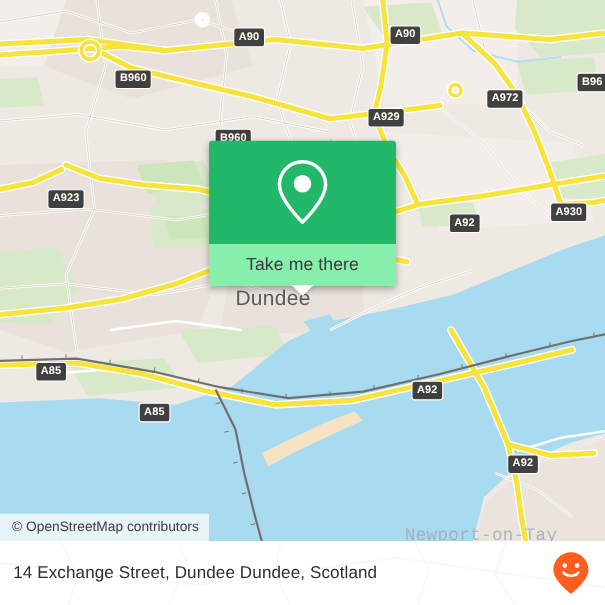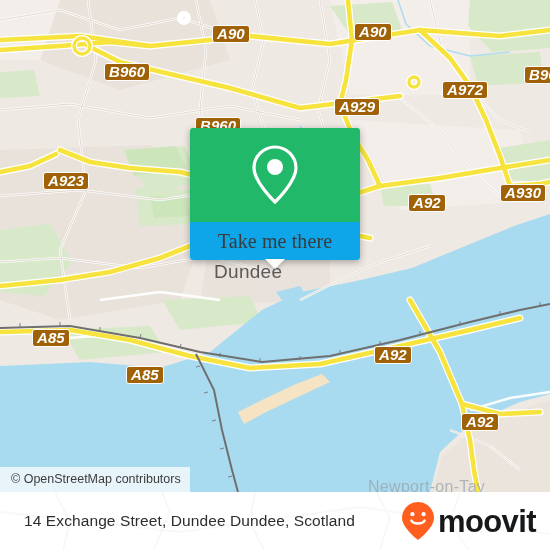--- a/index.html
+++ b/index.html
@@ -13,47 +13,47 @@
   
   .map{
     position:absolute;left:0;top:0;width:550px;height:492px;
     background:#efe9e4;overflow:hidden;
   }
   .map svg{position:absolute;left:0;top:0;}
 
   
   .shield{
     position:absolute;
-    background:#a16207;
+    background:#404040;
     border:1.5px solid #ffffff;
     border-radius:3px;
     color:#ffffff;
-    font-size:15px;
+    font-size:10px;
     font-weight:bold;
     line-height:13px;
     padding:1px 4px 2px 4px;
     letter-spacing:.1px;
     text-shadow:0 0 1px rgba(120,100,0,.35);
     white-space:nowrap;
     box-sizing:border-box;
-    font-style:italic;
   }
 
   .place{
     position:absolute;
     color:#5a5a5a;
     font-size:19px;
     letter-spacing:.3px;
     white-space:nowrap;
     text-align:right;
   }
   .place.faint{
     color:#9aa4ab;
     font-size:16px;
     opacity:.75;
+    font-family:Liberation Mono, monospace;
   }
 
   
   .attrib{
     position:absolute;left:0;top:467px;
     background:rgba(255,255,255,.72);
     color:#3c3c3c;
     font-size:12.5px;
     line-height:14px;
     padding:5px 9px 20px 11px;
@@ -68,49 +68,48 @@
     overflow:visible;
   }
   .callout-head{
     height:94px;
     background:#21b869;
     border-radius:3px 3px 0 0;
     display:flex;align-items:center;justify-content:center;
   }
   .callout-body{
     height:38px;
-    background:#0ea5e9;
+    background:#86efac;
     border-radius:0 0 3px 3px;
     display:flex;align-items:center;justify-content:center;
     color:#3b3b3b;
-    font-size:20px;
+    font-size:16px;
     letter-spacing:.1px;
     position:relative;
-    font-family:Liberation Serif, serif;
   }
   .callout-tail{
     position:absolute;left:50%;bottom:-9px;
     width:0;height:0;margin-left:-10px;
     border-left:10px solid transparent;
     border-right:10px solid transparent;
     border-top:10px solid #fbfbfb;
     filter:drop-shadow(0 2px 2px rgba(0,0,0,.16));
   }
 
   
   .footer{
     position:absolute;left:0;top:492px;width:550px;height:58px;
     background:#ffffff;
     overflow:hidden;
   }
   .footer-wm{position:absolute;left:0;top:-30px;opacity:.055;}
   .footer-row{
     position:relative;
     display:flex;align-items:center;height:58px;
-    padding:0 14px 0 24px;
+    padding:0 14px 0 12px;
     box-sizing:border-box;
   }
   .addr{
     flex:1;
     color:#2d2d2d;
     font-size:15.5px;
     letter-spacing:.1px;
     white-space:nowrap;
   }
   .brand{display:flex;align-items:center;gap:3px;}
@@ -324,18 +323,17 @@
     <div class="footer-row">
       <div class="addr">14 Exchange Street, Dundee Dundee, Scotland</div>
       <div class="brand">
         <svg width="34" height="40" viewBox="0 0 34 40">
           <path d="M17 1 C8.2 1 1 8.2 1 17 C1 27 17 39 17 39 C17 39 33 27 33 17
                    C33 8.2 25.8 1 17 1 Z" fill="#ff5e1f"></path>
           <circle cx="11.4" cy="13.2" r="2.1" fill="#ffffff"></circle>
           <circle cx="22.6" cy="13.2" r="2.1" fill="#ffffff"></circle>
           <path d="M10.4 19.6 C12.6 23.4 21.4 23.4 23.6 19.6" fill="none" stroke="#ffffff" stroke-width="2.4" stroke-linecap="round"></path>
         </svg>
-        <span class="brand-word">moovit</span>
       </div>
     </div>
   </div>
 
 </div>
 
 </body></html>

